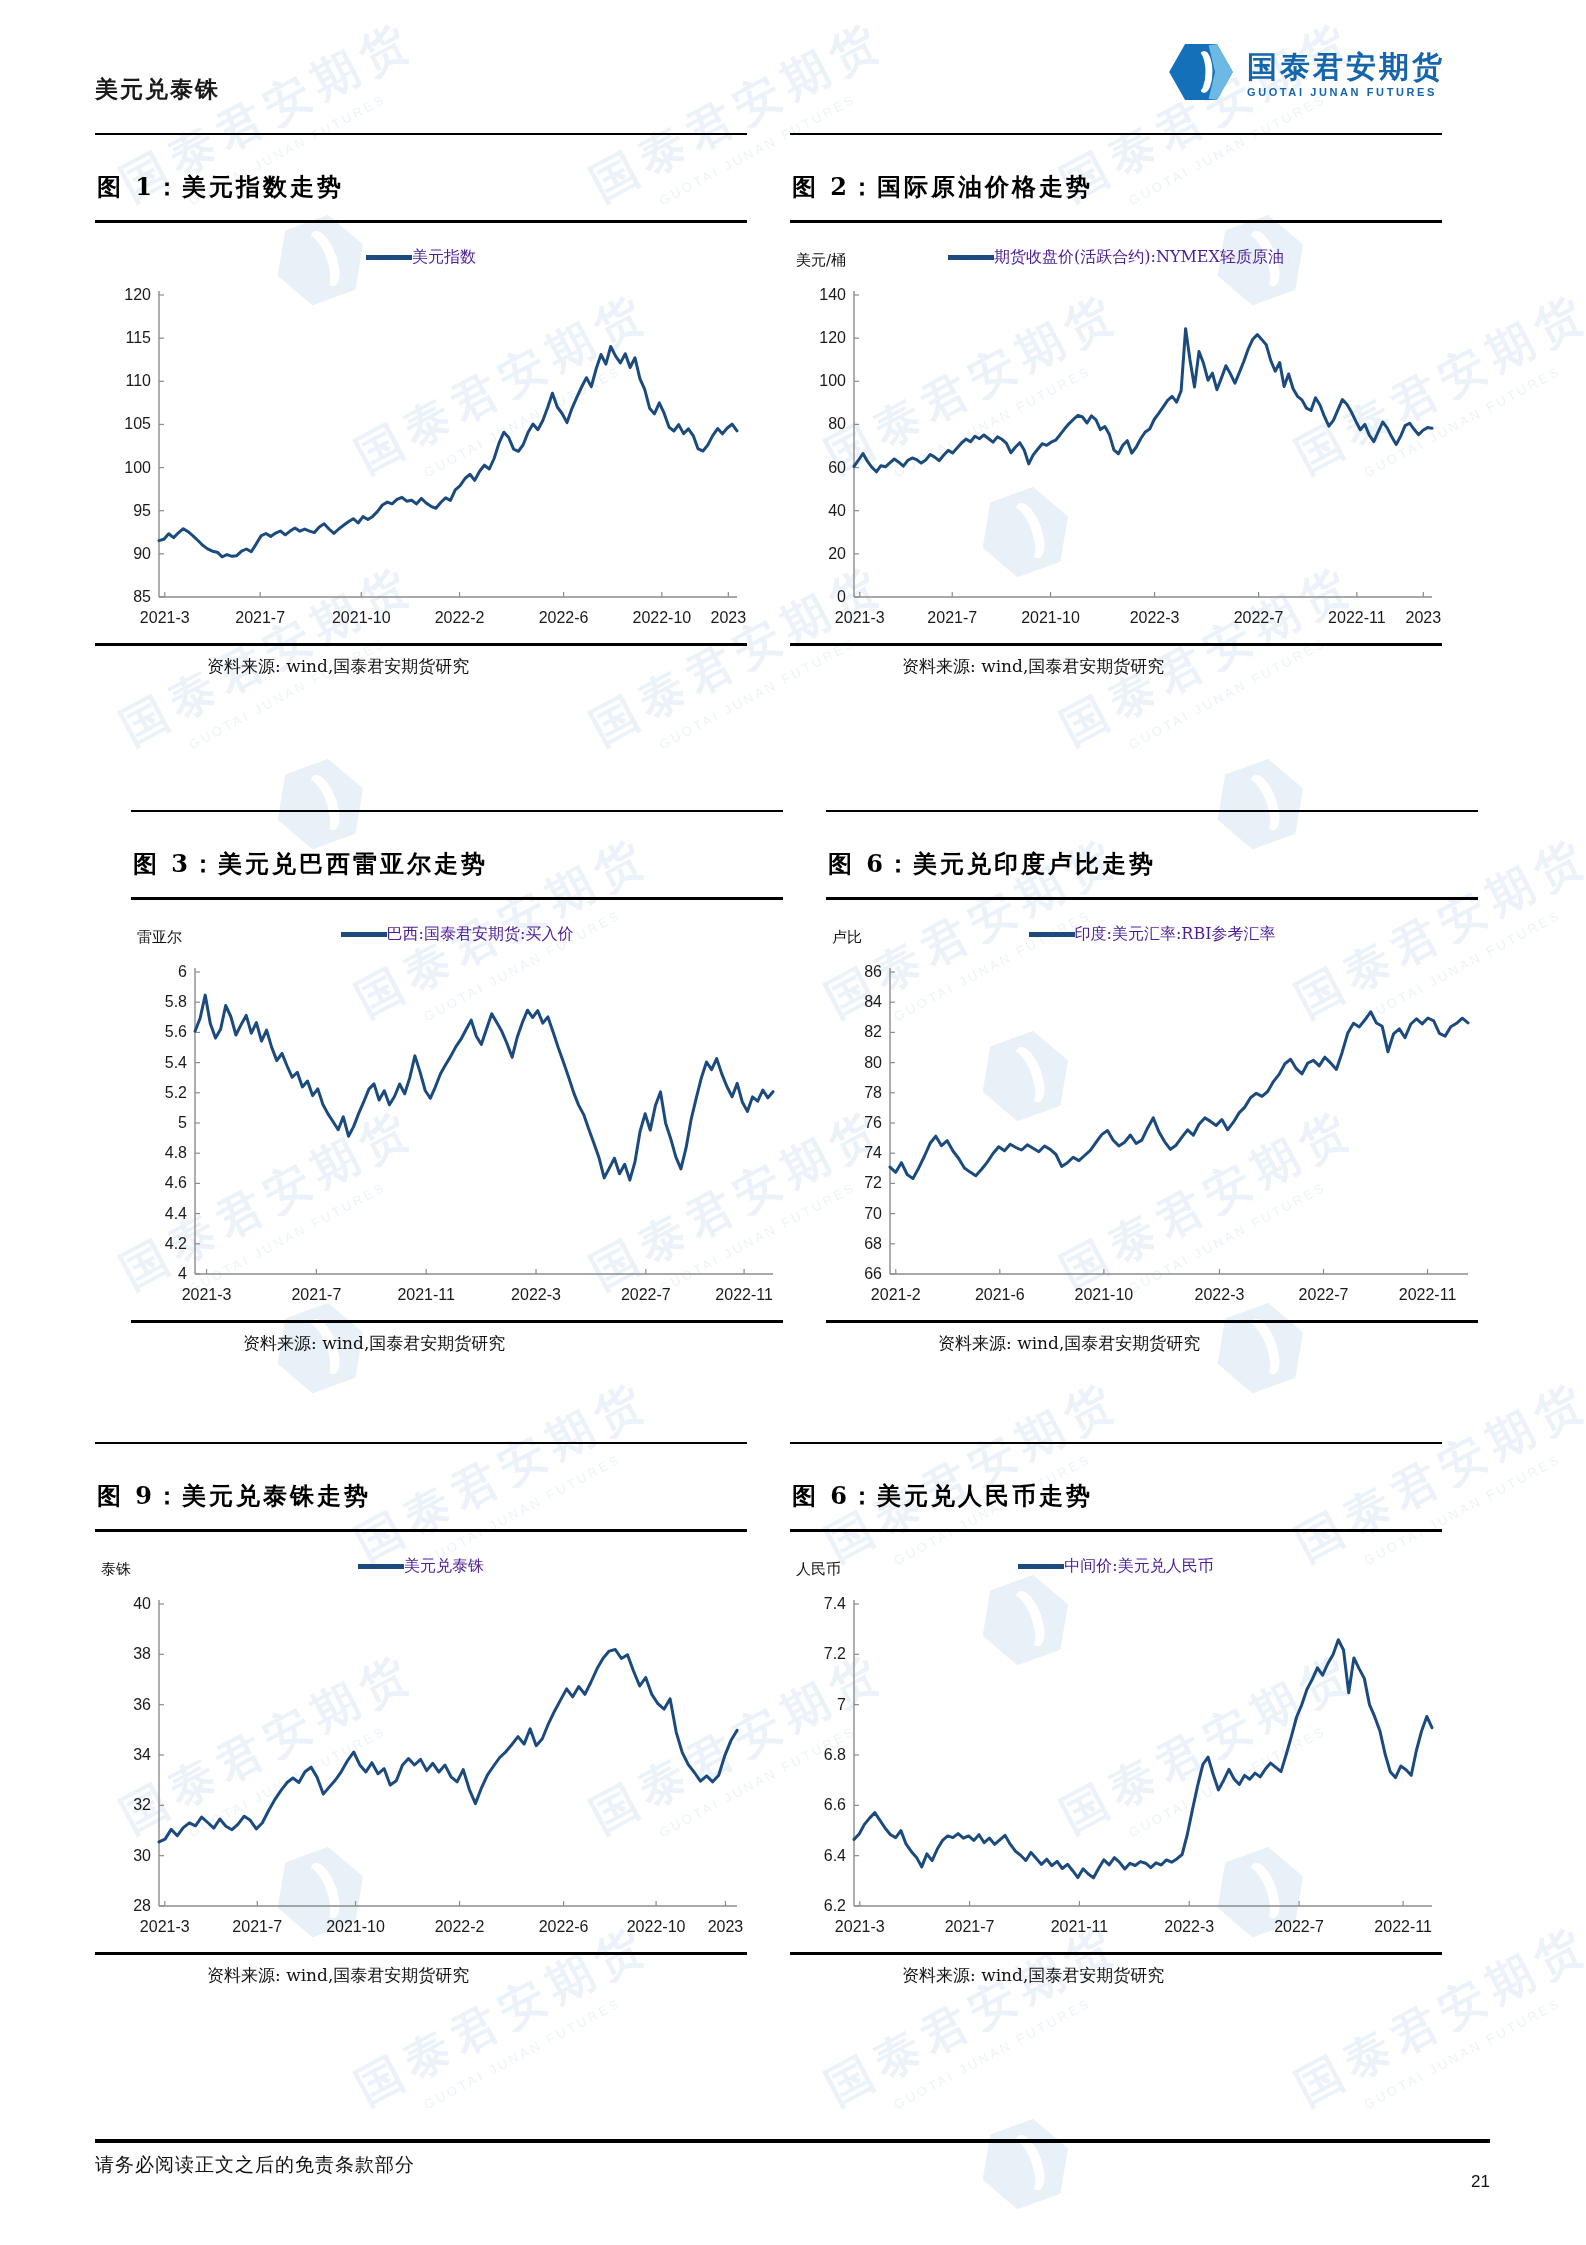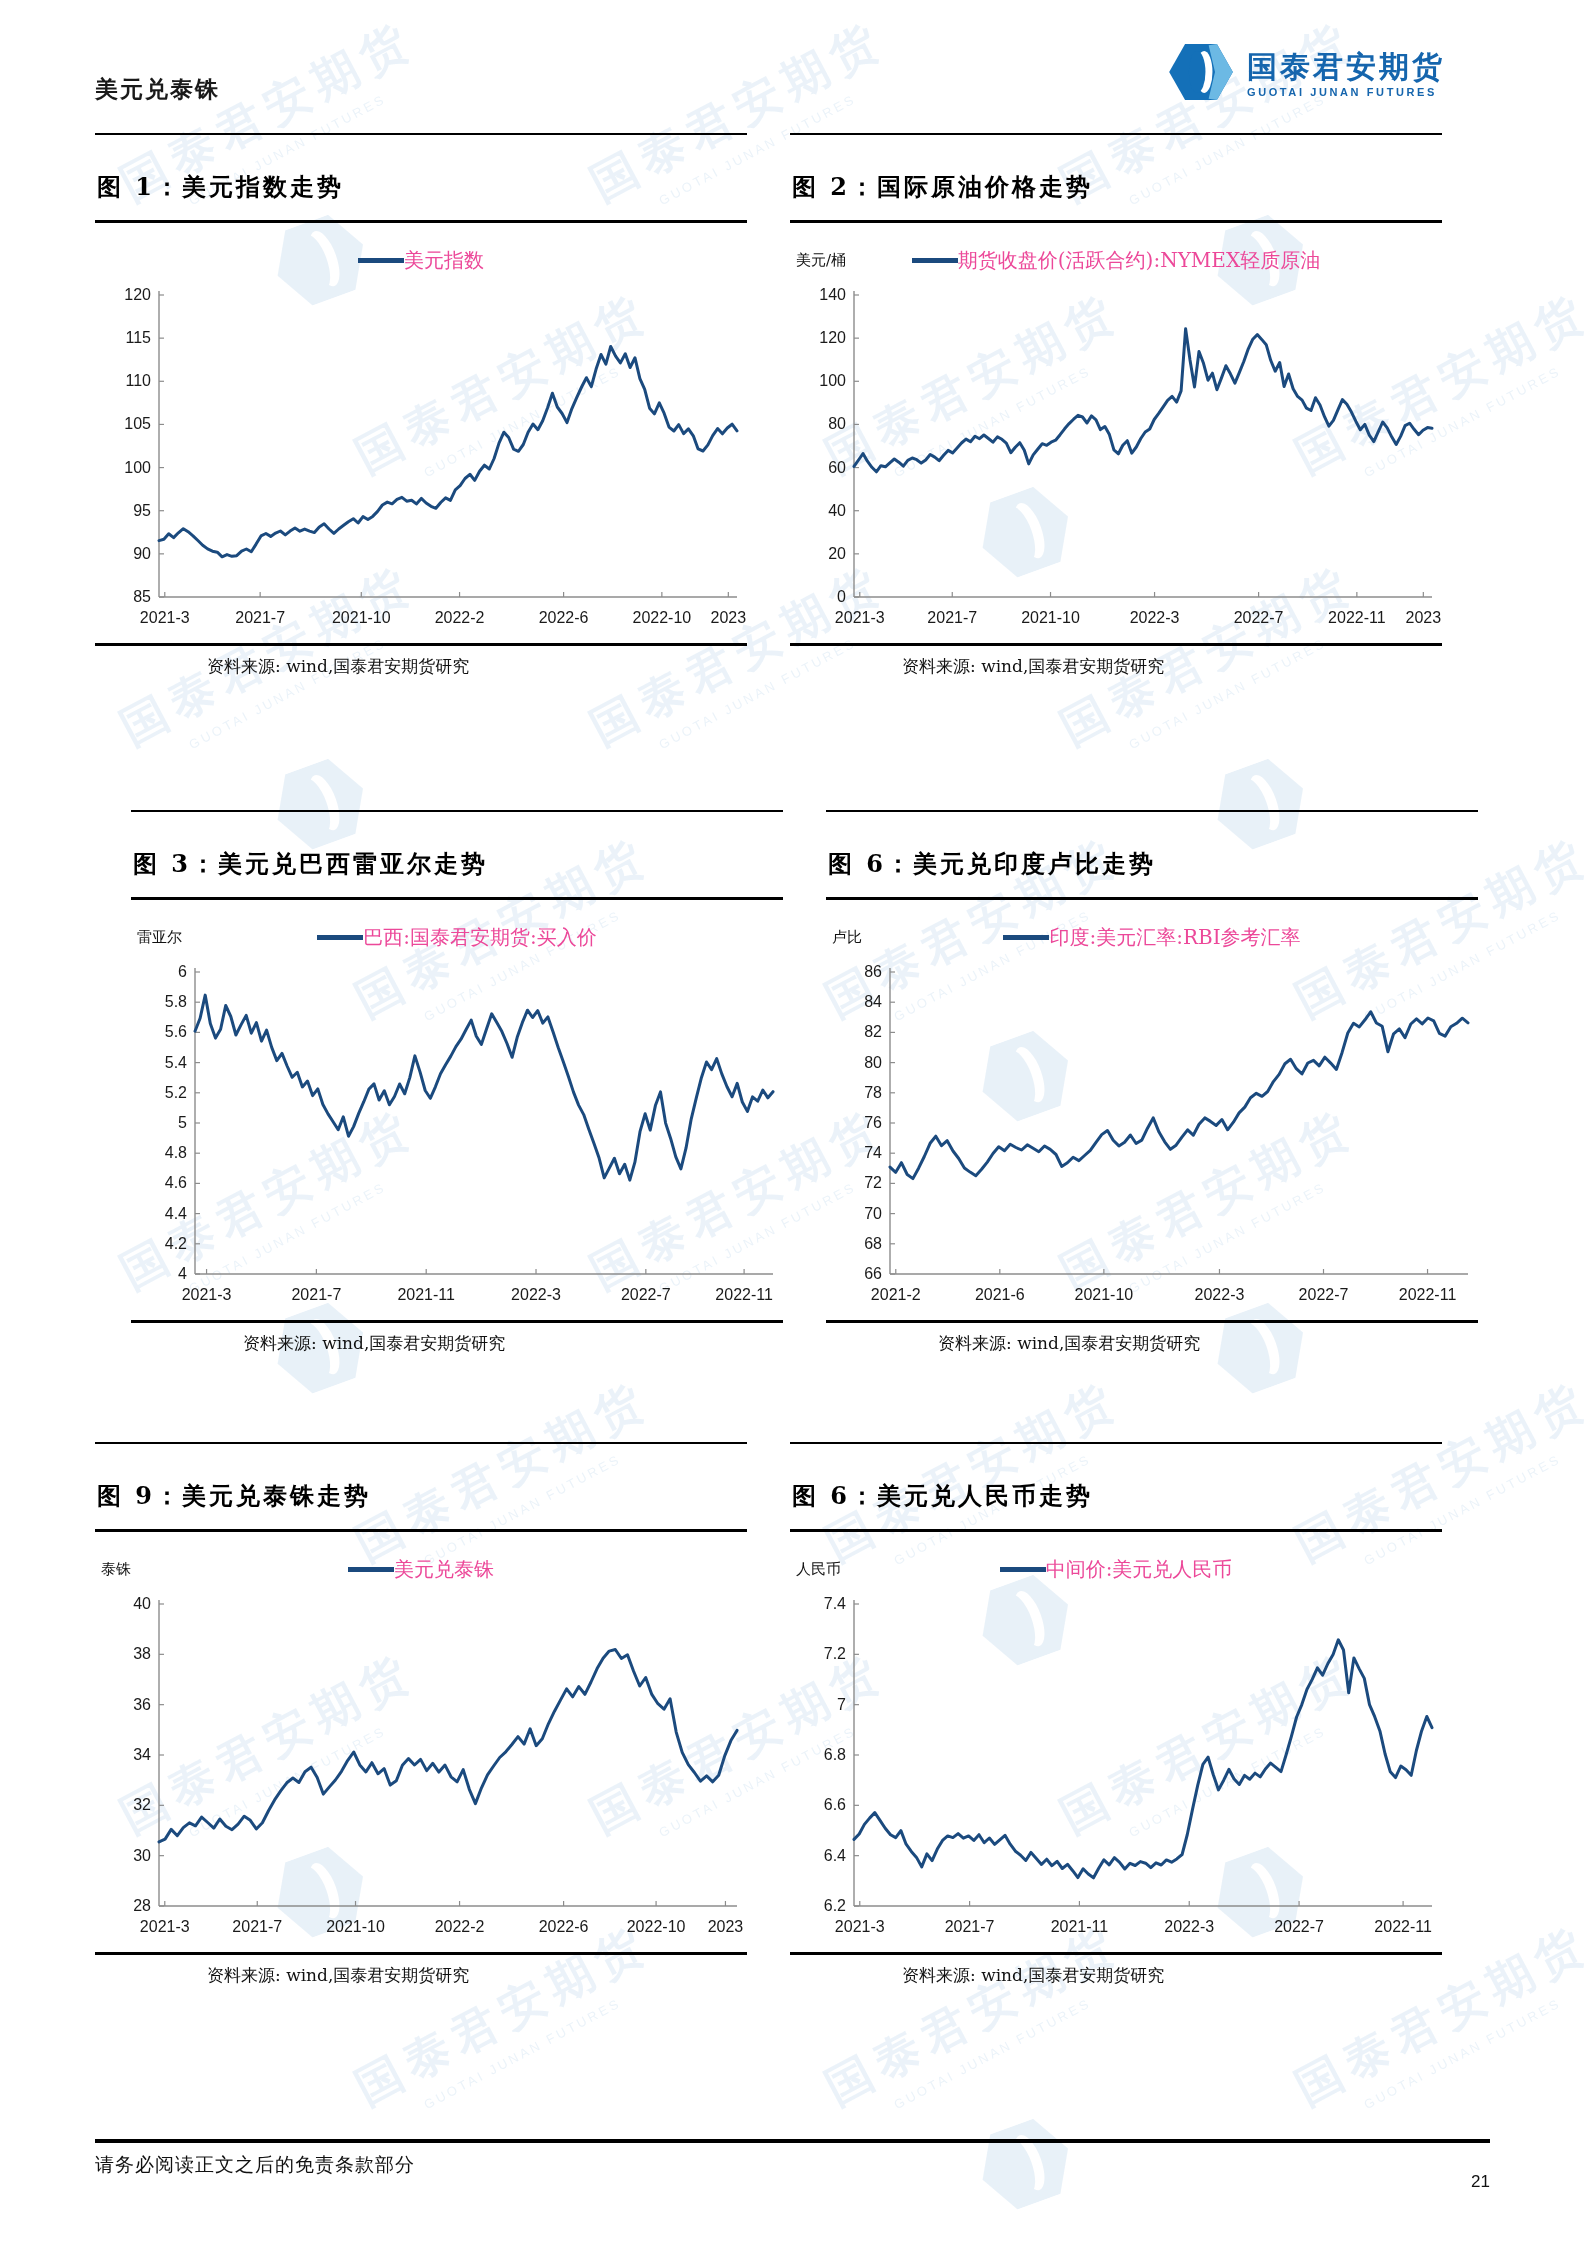--- a/index.html
+++ b/index.html
@@ -27,21 +27,21 @@
   .col-l{left:95px;} .col-r{left:790px;}
   .row-1{top:133px;} .row-2{top:810px;margin-left:36px;} .row-3{top:1442px;}
   .fig-topline{height:2px;background:#000;}
   .fig-title{margin:0;padding:36px 0 17px 2px;font-size:24px;font-weight:600;letter-spacing:3px;
              color:#000;font-family:"DejaVu Serif",serif;}
   .fig-midline{height:3px;background:#000;}
   .chart-wrap{position:relative;height:420px;}
   .chart-unit{position:absolute;left:6px;top:28px;font-size:15px;color:#111;
               font-family:"DejaVu Serif",serif;}
   .chart-legend{position:absolute;top:24px;left:0;right:0;display:flex;justify-content:center;
-                align-items:center;font-size:20px;color:#ec4899;
+                align-items:center;font-size:16px;color:#4c1d95;
                 font-family:"DejaVu Serif",serif;}
   .legend-swatch{width:46px;height:5px;display:inline-block;background:#1b4a7e;}
   .chart-svg{position:absolute;left:0;top:64px;}
   .fig-bottomline{height:3px;background:#000;}
   .fig-source{padding:9px 0 0 112px;font-size:17px;color:#111;font-family:"DejaVu Serif",serif;}
   
   .footer-line{position:absolute;left:95px;right:96px;top:2139px;height:4px;background:#000;z-index:1;}
   .footer-row{position:absolute;left:95px;right:96px;top:2152px;display:flex;z-index:1;
               justify-content:space-between;align-items:flex-start;}
   .footer-disclaimer{font-size:19px;color:#111;letter-spacing:1px;font-family:Liberation Sans, sans-serif;}

